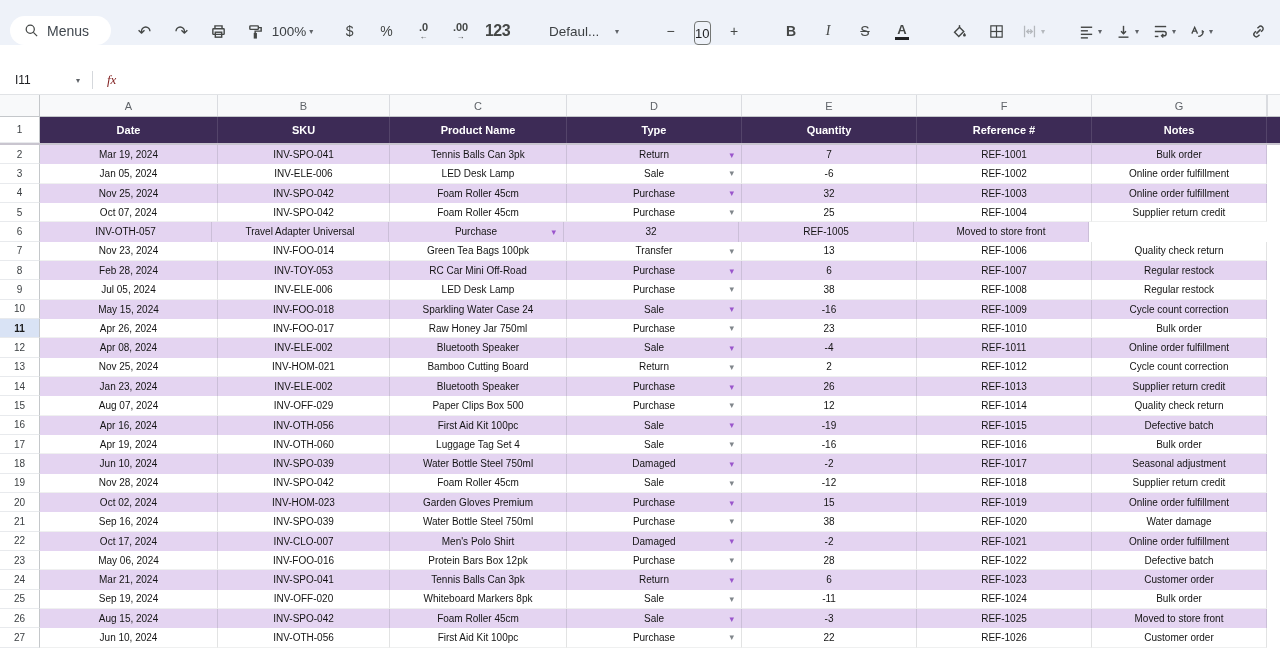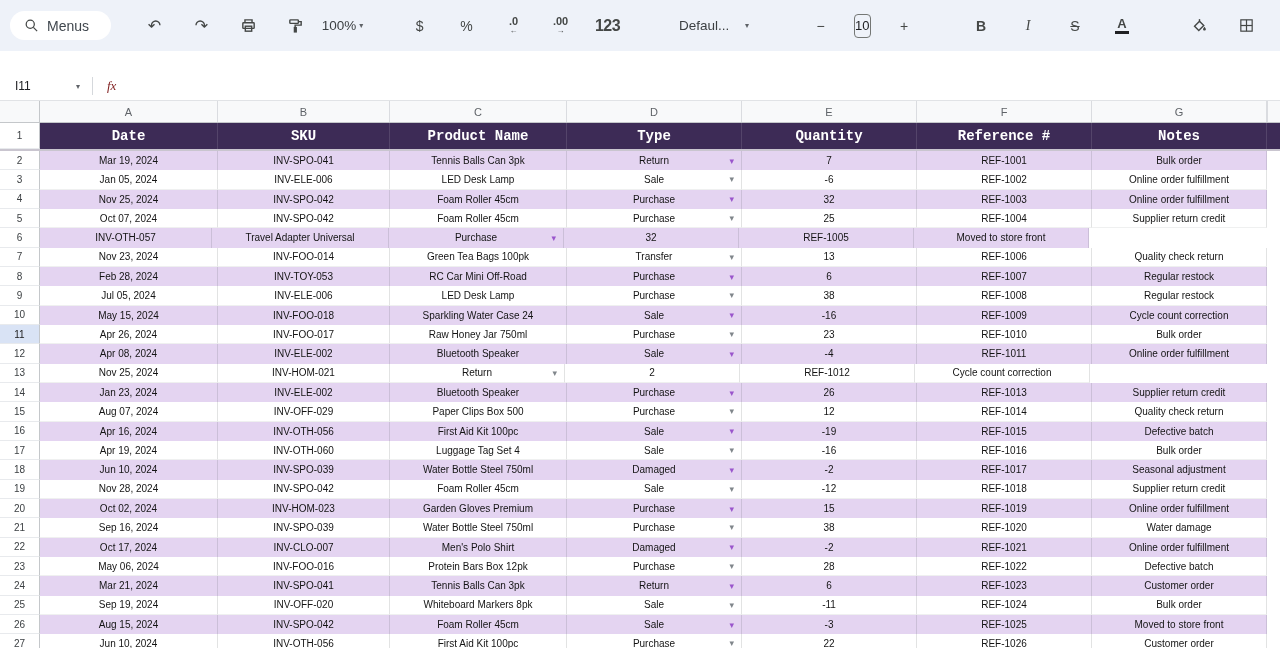--- a/index.html
+++ b/index.html
@@ -5,22 +5,22 @@
   * { box-sizing: border-box; margin: 0; padding: 0; }
   html,body { width:1280px; height:648px; overflow:hidden; background:#fff;
     font-family:"Liberation Sans", sans-serif; }
 
   :root{
     --header-bg:#3d2b56; --band-bg:#e4d4f1; --arrow-purple:#9a55cc;
     --selected-row-bg:#d9e3f5; --icon:#444746; --grid-line:rgba(60,64,67,0.14);
   }
 
   
-  .toolbar{ height:51px; background:#eef2f9; display:flex; align-items:center;
-    padding:0 10px; gap:20px; }
+  .toolbar{ height:45px; background:#eef2f9; display:flex; align-items:flex-end;
+    padding:0 10px; gap:10px; }
   .pill{ height:29px; background:#fff; border-radius:15px; display:flex;
     align-items:center; gap:8px; padding:0 22px 0 14px; margin-right:10px;
     color:#40474e; font-size:14px; cursor:pointer; }
   .tbtn{ height:28px; min-width:27px; padding:0 4px; border-radius:4px;
     display:flex; align-items:center; justify-content:center; color:var(--icon);
     font-size:14px; cursor:pointer; }
   .tbtn svg{ width:17px; height:17px; display:block; }
   .caret{ font-size:8px; color:#5f6368; margin-left:3px; }
   .tdiv{ width:1px; height:22px; background:#c7cbd1; margin:0 5px; }
   .bold-lbl{ font-weight:bold; font-size:14px; }
@@ -57,28 +57,28 @@
   .c-a{width:178px}.c-b{width:172px}.c-c{width:177px}.c-d{width:175px}
   .c-e{width:175px}.c-f{width:175px}.c-g{width:175px}
   .fill-rest{ flex:1; }
 
   .sheet-row{ display:flex; height:19.33px; background:#fff; }
   .sheet-row.band .cell{ background:var(--band-bg); }
   .hdr-row{ display:flex; height:28px; border-bottom:2px solid #c9c5cf; }
   .gutter{ width:40px; display:flex; align-items:center; justify-content:center;
     font-size:10px; color:#3c4043; background:#fff; border-right:1px solid #c4c7ca;
     border-bottom:1px solid #e8eaed; cursor:pointer; }
-  .gutter.sel{ background:var(--selected-row-bg); color:#1b1b1b; font-weight:normal; }
+  .gutter.sel{ background:var(--selected-row-bg); color:#1b1b1b; font-weight:bold; }
   .cell{ display:flex; align-items:center; justify-content:center; font-size:10px;
     color:#141414; border-right:1px solid var(--grid-line); position:relative;
     overflow:hidden; white-space:nowrap; cursor:cell; }
   .sheet-row:not(.band) .cell{ border-bottom:1px solid rgba(60,64,67,0.08); }
-  .hcell{ display:flex; align-items:center; justify-content:center; font-size:14px;
+  .hcell{ display:flex; align-items:center; justify-content:center; font-size:11px;
     font-weight:bold; color:#fff; background:var(--header-bg);
-    border-right:1px solid rgba(255,255,255,0.12); cursor:cell;font-family:Liberation Mono, monospace; }
+    border-right:1px solid rgba(255,255,255,0.12); cursor:cell; }
   .hdr-fill{ flex:1; background:var(--header-bg); }
   .dd-arrow{ position:absolute; right:7px; top:50%; transform:translateY(-50%);
     font-size:9px; color:#80868b; }
   .band .dd-arrow{ color:var(--arrow-purple); }
 </style>
 </head>
 <body>
 
 <div class="toolbar">
   <div class="pill">
@@ -439,20 +439,21 @@
         <div class="cell c-d">Sale<div class="dd-arrow">▾</div></div>
         <div class="cell c-e">-4</div>
         <div class="cell c-f">REF-1011</div>
         <div class="cell c-g">Online order fulfillment</div>
         <div class="fill-rest"></div>
       </div>
       <div class="sheet-row">
         <div class="gutter">13</div>
         <div class="cell c-a">Nov 25, 2024</div>
         <div class="cell c-b">INV-HOM-021</div>
+        <div class="cell c-c">Bamboo Cutting Board</div>
         <div class="cell c-d">Return<div class="dd-arrow">▾</div></div>
         <div class="cell c-e">2</div>
         <div class="cell c-f">REF-1012</div>
         <div class="cell c-g">Cycle count correction</div>
         <div class="fill-rest"></div>
       </div>
       <div class="sheet-row band">
         <div class="gutter">14</div>
         <div class="cell c-a">Jan 23, 2024</div>
         <div class="cell c-b">INV-ELE-002</div>

